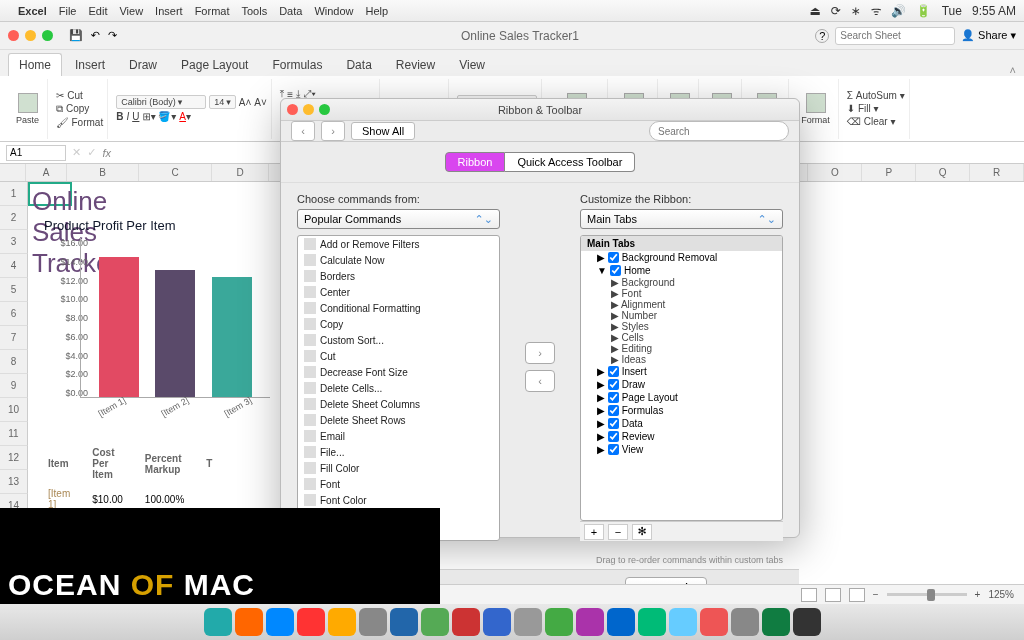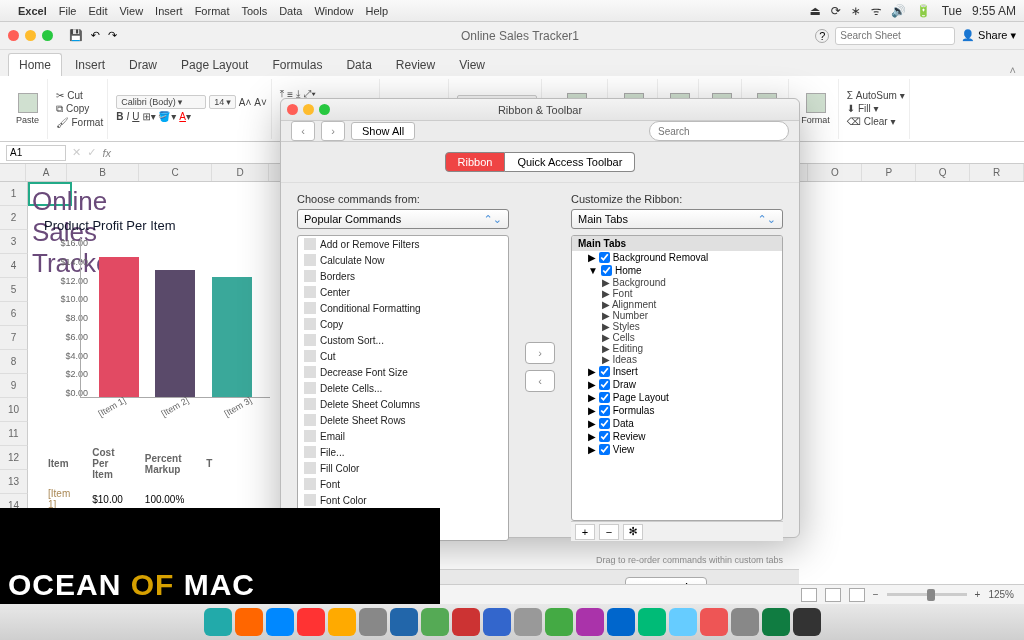--- a/index.html
+++ b/index.html
@@ -68,23 +68,23 @@
 
 .dialog { position: absolute; left: 280px; top: 98px; width: 520px; height: 440px; background: #ececec; border: 1px solid #bbb; border-radius: 6px; box-shadow: 0 10px 40px rgba(0,0,0,0.3); display: flex; flex-direction: column; }
 .dlg-title { height: 22px; background: linear-gradient(#f3f3f3,#e5e5e5); text-align: center; font-size: 11px; line-height: 22px; color: #444; border-bottom: 1px solid #ccc; border-radius: 6px 6px 0 0; position: relative; }
 .dlg-title .dots { position: absolute; left: 6px; top: 5px; display: flex; gap: 5px; }
 .dlg-toolbar { height: 30px; display: flex; align-items: center; padding: 0 10px; gap: 6px; border-bottom: 1px solid #ccc; }
 .nav-btn { width: 24px; height: 20px; background: #fff; border: 1px solid #bbb; border-radius: 3px; text-align: center; line-height: 18px; color: #888; }
 .showall { padding: 2px 10px; background: #fff; border: 1px solid #bbb; border-radius: 3px; font-size: 11px; }
 .dlg-search { margin-left: auto; width: 140px; height: 20px; border: 1px solid #bbb; border-radius: 10px; padding: 0 8px; font-size: 10px; }
 .dlg-tabs { display: flex; justify-content: center; padding: 10px 0; border-bottom: 1px solid #ddd; }
 .segtab { padding: 3px 12px; border: 1px solid #888; font-size: 11px; }
-.segtab.left { border-radius: 4px 0 0 4px; background: #ef4444; color: #fff; }
+.segtab.left { border-radius: 4px 0 0 4px; background: #d946ef; color: #fff; }
 .segtab.right { border-radius: 0 4px 4px 0; background: #fff; border-left: none; }
-.dlg-body { flex: 1; display: flex; padding: 10px 16px; gap: 16px; font-size: 11px; }
+.dlg-body { flex: 1; display: flex; padding: 10px 16px; gap: 25px; font-size: 11px; }
 .col { flex: 1; display: flex; flex-direction: column; }
 .col label { font-size: 11px; color: #333; margin-bottom: 4px; }
 .sel { height: 20px; border: 1px solid #888; border-radius: 3px; background: linear-gradient(#fff,#eee); padding: 0 6px; font-size: 11px; display: flex; align-items: center; justify-content: space-between; margin-bottom: 6px; }
 .sel .chev { color: #4a90d9; }
 .listbox { flex: 1; border: 1px solid #aaa; background: #fff; overflow-y: auto; border-radius: 3px; }
 .li { padding: 2px 6px; font-size: 10px; color: #222; display: flex; align-items: center; gap: 4px; }
 .li .lic { width: 12px; height: 12px; background: #ddd; display: inline-block; }
 .tree-hdr { background: #e0e0e0; font-weight: 600; padding: 2px 6px; font-size: 10px; }
 .tree-item { padding: 1px 6px 1px 16px; font-size: 10px; display: flex; align-items: center; gap: 3px; }
 .tree-sub { padding-left: 30px; font-size: 10px; color: #444; }

